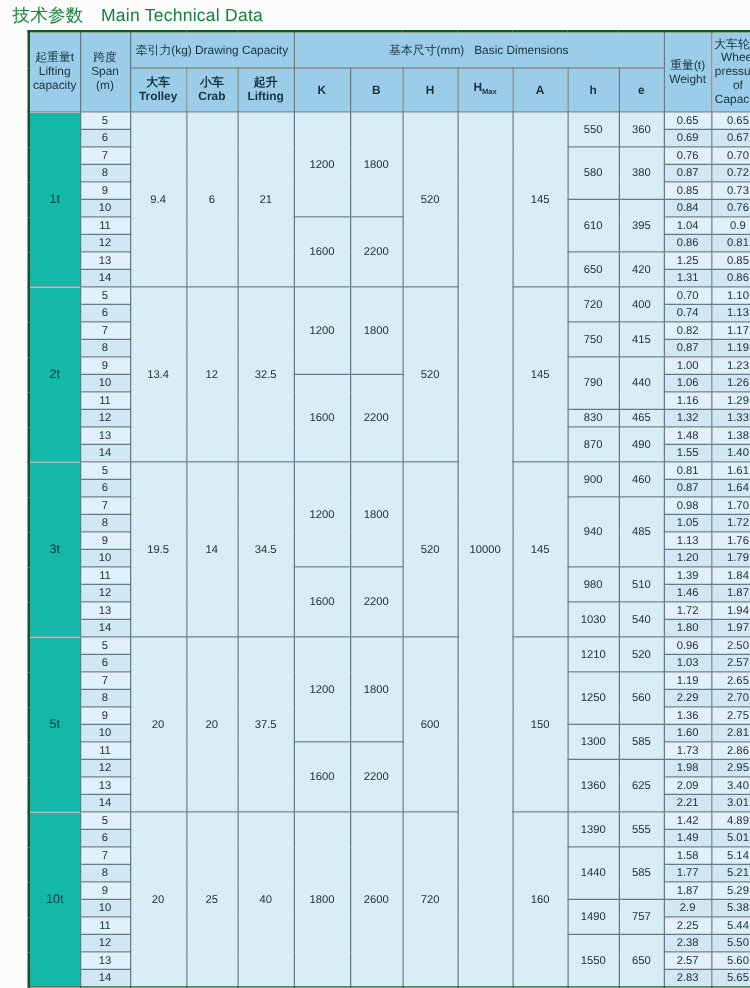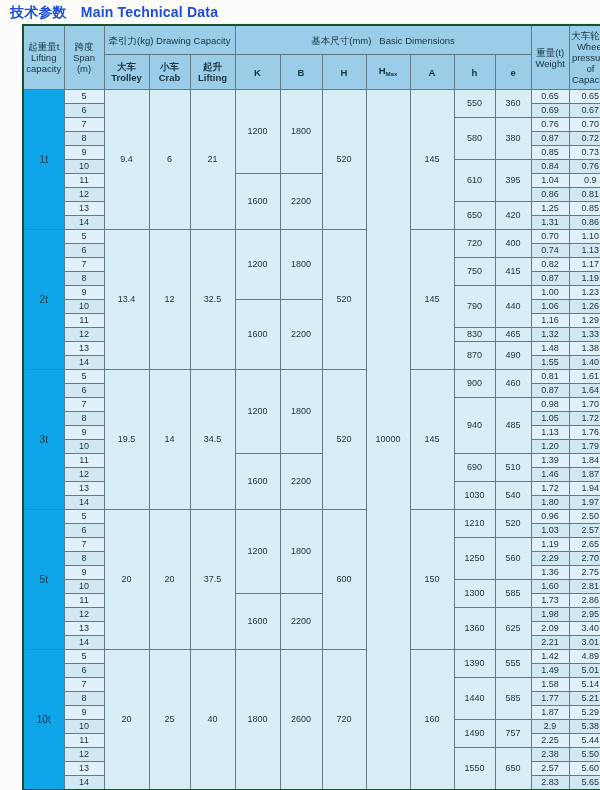--- a/index.html
+++ b/index.html
@@ -1,42 +1,42 @@
 <!DOCTYPE html>
 <html><head>
 <meta charset="utf-8">
 <style>
   html,body{margin:0;padding:0;}
   body{
     width:600px;height:790px;background:#fcfcfa;overflow:hidden;
     font-family:"Liberation Sans","DejaVu Sans",sans-serif;color:#1c2b33;
   }
   .title{
-    margin:4px 0 2px 10px;font-size:14px;font-weight:bold;color:#1d4ed8;
+    margin:4px 0 2px 10px;font-size:14px;font-weight:normal;color:#15803d;
     letter-spacing:.2px;
   }
   .title .en{margin-left:14px;}
   table{
     border-collapse:collapse;table-layout:fixed;width:589px;margin-left:22px;
     border:2px solid #14532d;
   }
   th,td{
     border:1px solid #637a87;padding:0;text-align:center;vertical-align:middle;
     overflow:hidden;white-space:normal;
   }
   thead th{
     background:#9bcde8;font-weight:normal;font-size:9.5px;line-height:11px;color:#16323f;
   }
   thead tr.group th{height:28px;}
   thead tr.sub th{height:34px;font-weight:bold;}
   sub{font-size:6px;vertical-align:-2px;}
   tbody td{
     height:13px;line-height:13px;font-size:9px;background:#daeef8;color:#22333c;
   }
-  td.cap{background:#0ea5e9;font-size:10px;color:#143240;}
+  td.cap{background:#14b8a6;font-size:10px;color:#143240;}
   td.even{background:#e1f1fa;}
   td.odd{background:#d1e8f4;}
   td.merged{background:#d9edf7;}
 </style>
 </head>
 <body>
 
 <div class="title">
   <span>技术参数</span><span class="en">Main Technical Data</span>
 </div>
@@ -287,21 +287,21 @@
       </tr>
       <tr>
         <td class="odd">10</td>
         <td class="odd">1.20</td>
         <td class="odd">1.79</td>
       </tr>
       <tr>
         <td class="even">11</td>
         <td class="merged" rowspan="4">1600</td>
         <td class="merged" rowspan="4">2200</td>
-        <td class="merged" rowspan="2">690</td>
+        <td class="merged" rowspan="2">980</td>
         <td class="merged" rowspan="2">510</td>
         <td class="even">1.39</td>
         <td class="even">1.84</td>
       </tr>
       <tr>
         <td class="odd">12</td>
         <td class="odd">1.46</td>
         <td class="odd">1.87</td>
       </tr>
       <tr>

